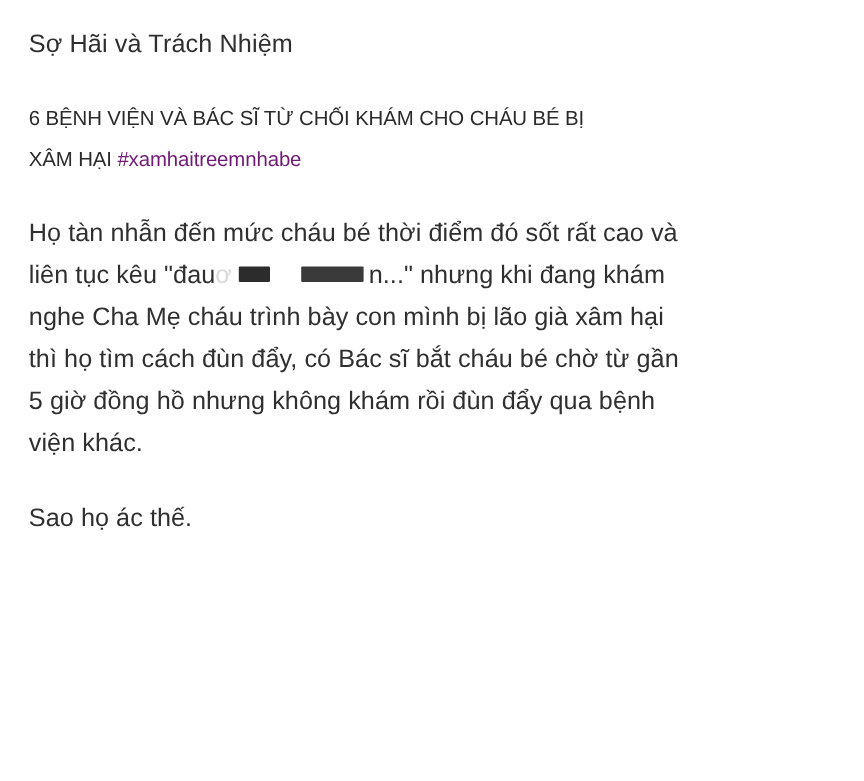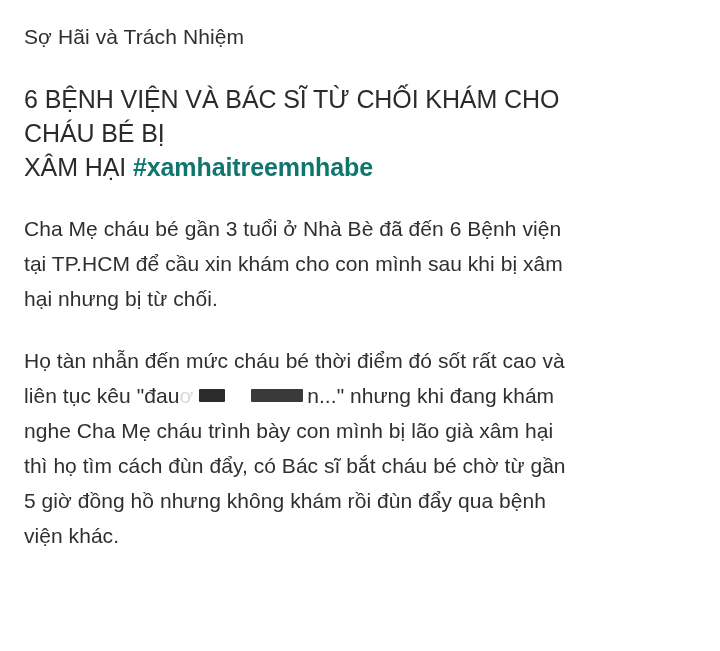--- a/index.html
+++ b/index.html
@@ -25,30 +25,29 @@
   }
   .post-title {
     font-size: 21px;
     line-height: 30px;
     color: #2f2f2f;
     margin: 4px 0 0 0;
     font-weight: 400;
     letter-spacing: 0.1px;
   }
   .headline {
-    font-size: 25px;
+    font-size: 17px;
     line-height: 34px;
     color: #2b2b2b;
     margin: 30px 0 0 0;
     font-weight: 400;
     letter-spacing: -0.1px;
   }
   .headline .hashtag {
-    color: #0f766e;
-    font-weight: bold;
+    color: #701a75;
   }
   .para {
     font-size: 21px;
     line-height: 35px;
     color: #2f2f2f;
     margin: 27px 0 0 0;
     font-weight: 400;
     letter-spacing: 0.05px;
   }
   
@@ -86,22 +85,22 @@
 <div class="page">
 
   <p class="post-title">Sợ Hãi và Trách Nhiệm</p>
 
   <p class="headline">
     <span>6 BỆNH VIỆN VÀ BÁC SĨ TỪ CHỐI KHÁM CHO CHÁU BÉ BỊ</span>
     <br>
     <span>XÂM HẠI </span><span class="hashtag">#xamhaitreemnhabe</span>
   </p>
 
-  <p class="para">Cha Mẹ cháu bé gần 3 tuổi ở Nhà Bè đã đến 6 Bệnh viện tại TP.HCM để cầu xin khám cho con mình sau khi bị xâm hại nhưng bị từ chối.</p>
 
   <p class="para">
     <span>Họ tàn nhẫn đến mức cháu bé thời điểm đó sốt rất cao và liên tục kêu "đau</span><span class="redact-wrap"><span class="blur-text">ơ</span><span class="redact b1"></span><span class="redact b2"></span></span><span>n..." nhưng khi đang khám</span>
     <span>nghe Cha Mẹ cháu trình bày con mình bị lão già xâm hại thì họ tìm cách đùn đẩy, có Bác sĩ bắt cháu bé chờ từ gần 5 giờ đồng hồ nhưng không khám rồi đùn đẩy qua bệnh viện khác.</span>
   </p>
 
 
+  <p class="para">Sao họ ác thế.</p>
 
 </div>
 
 </body></html>

